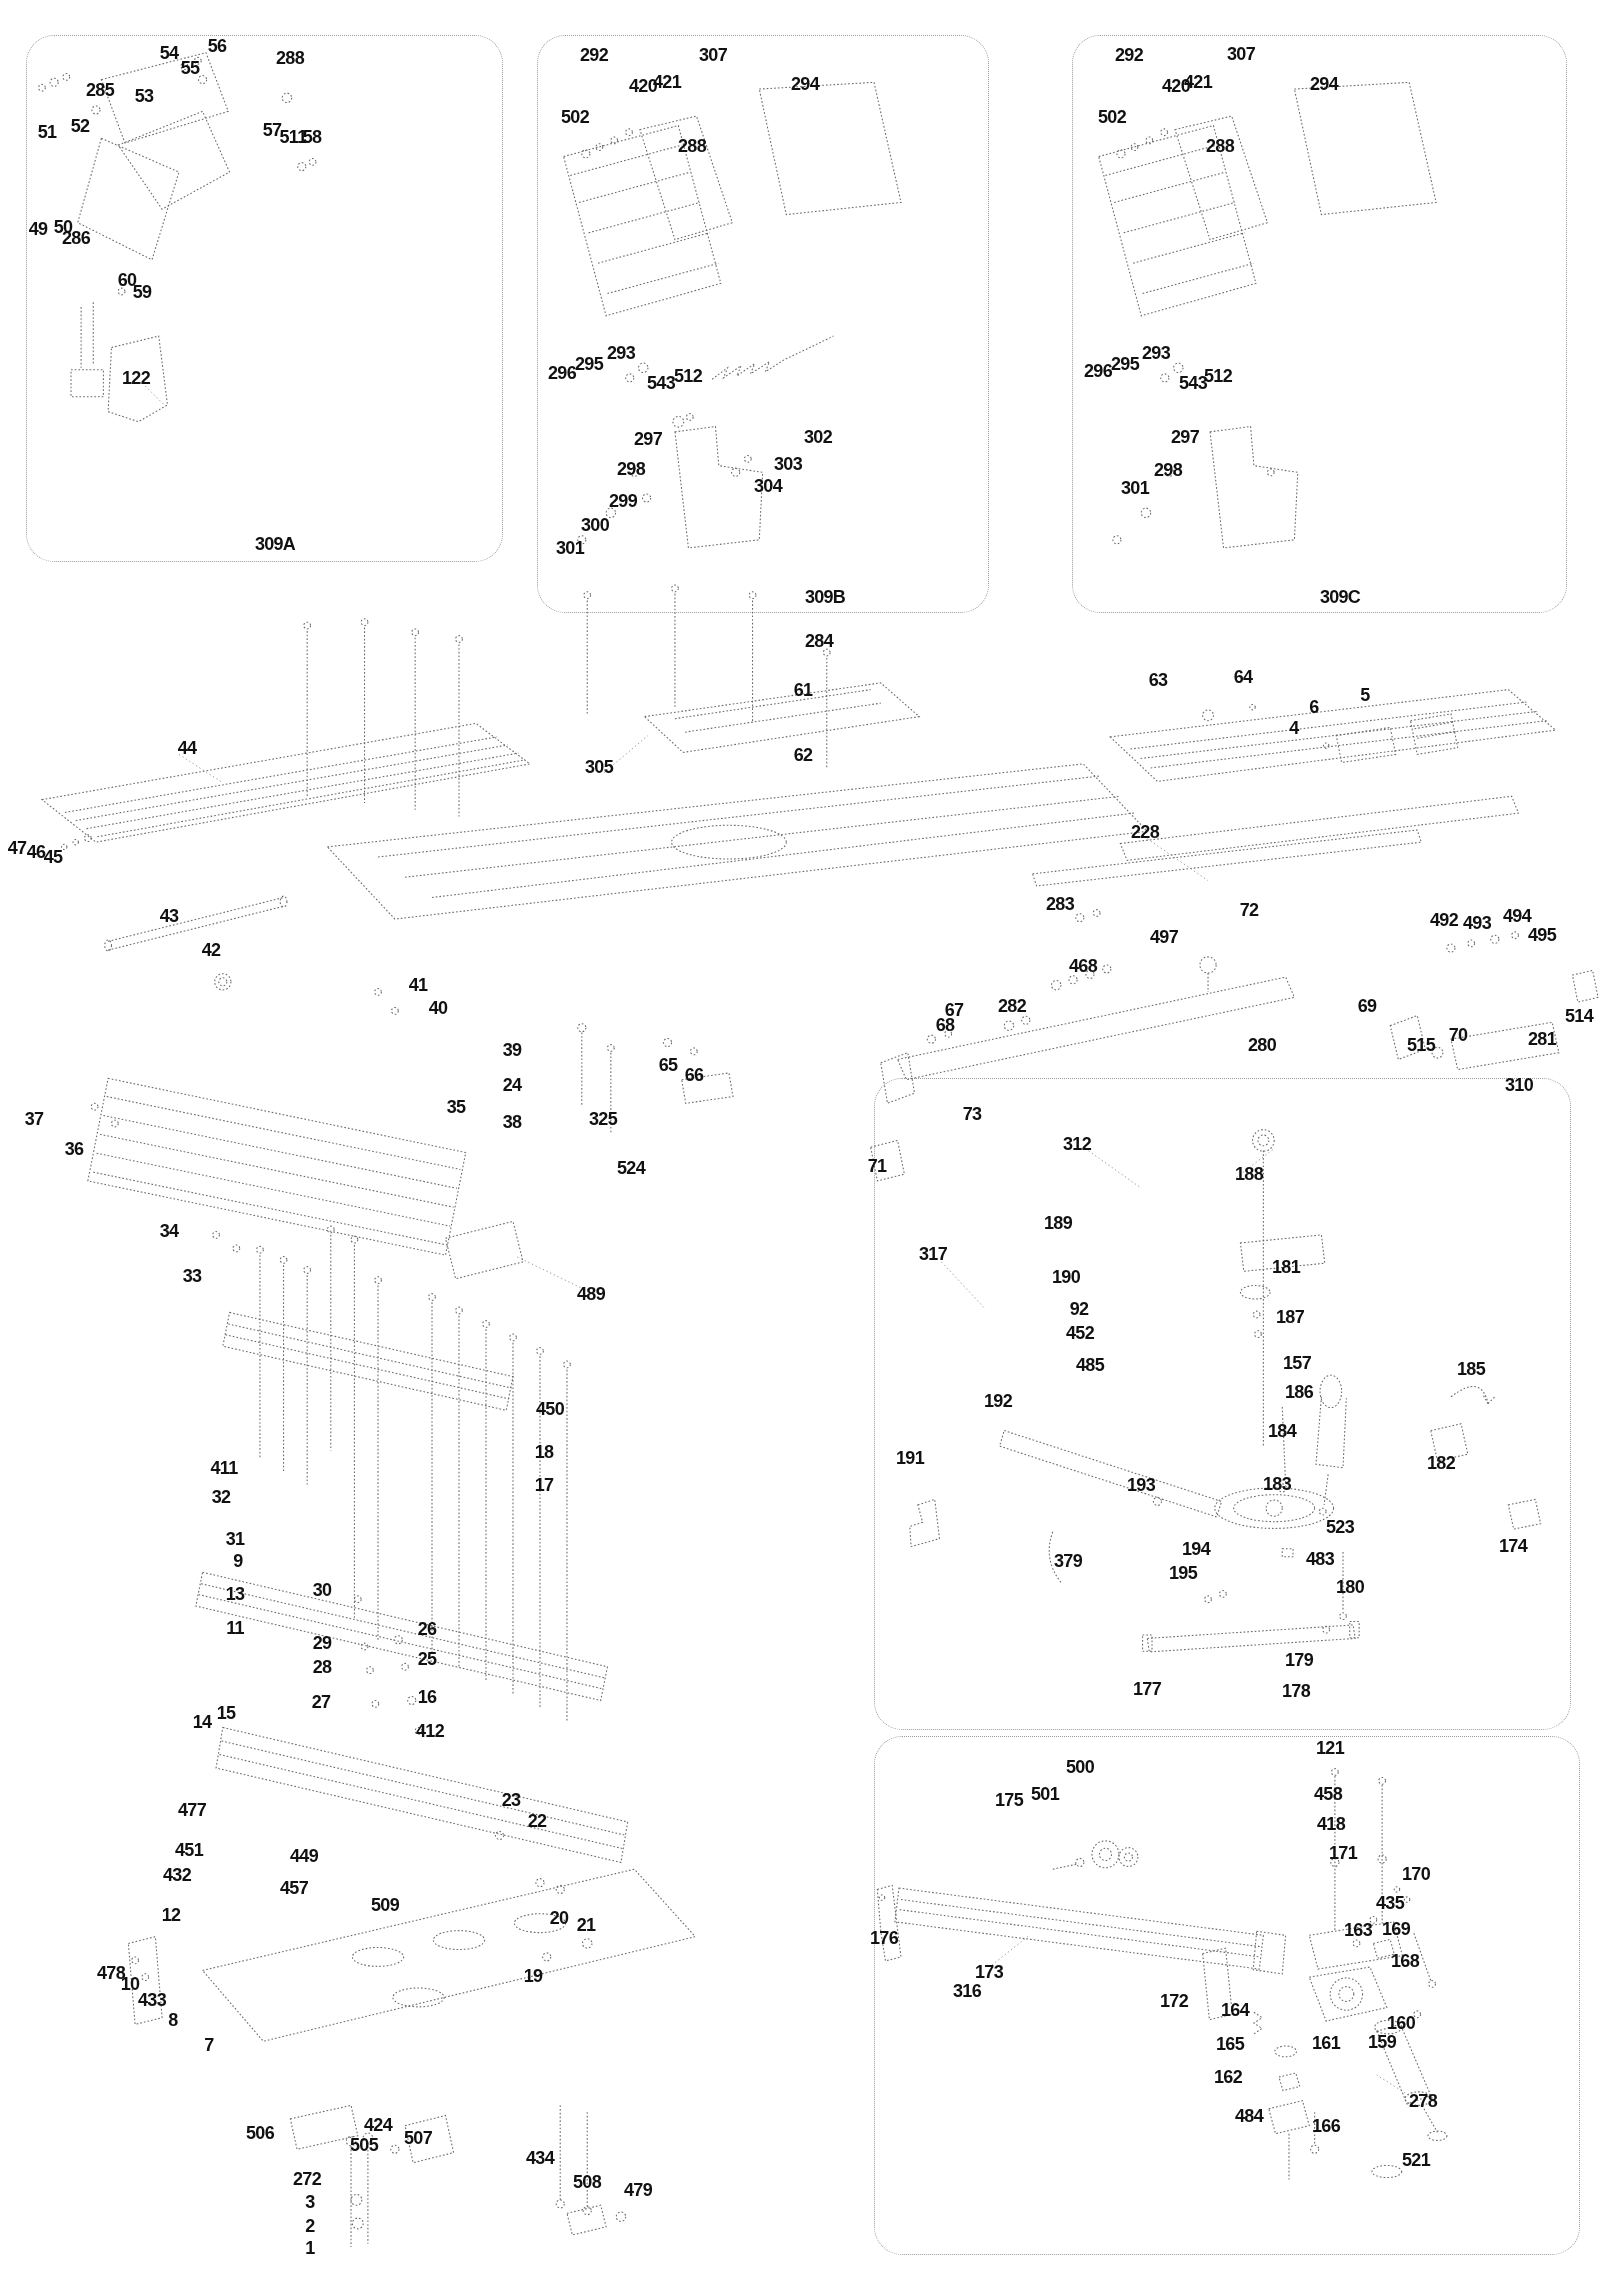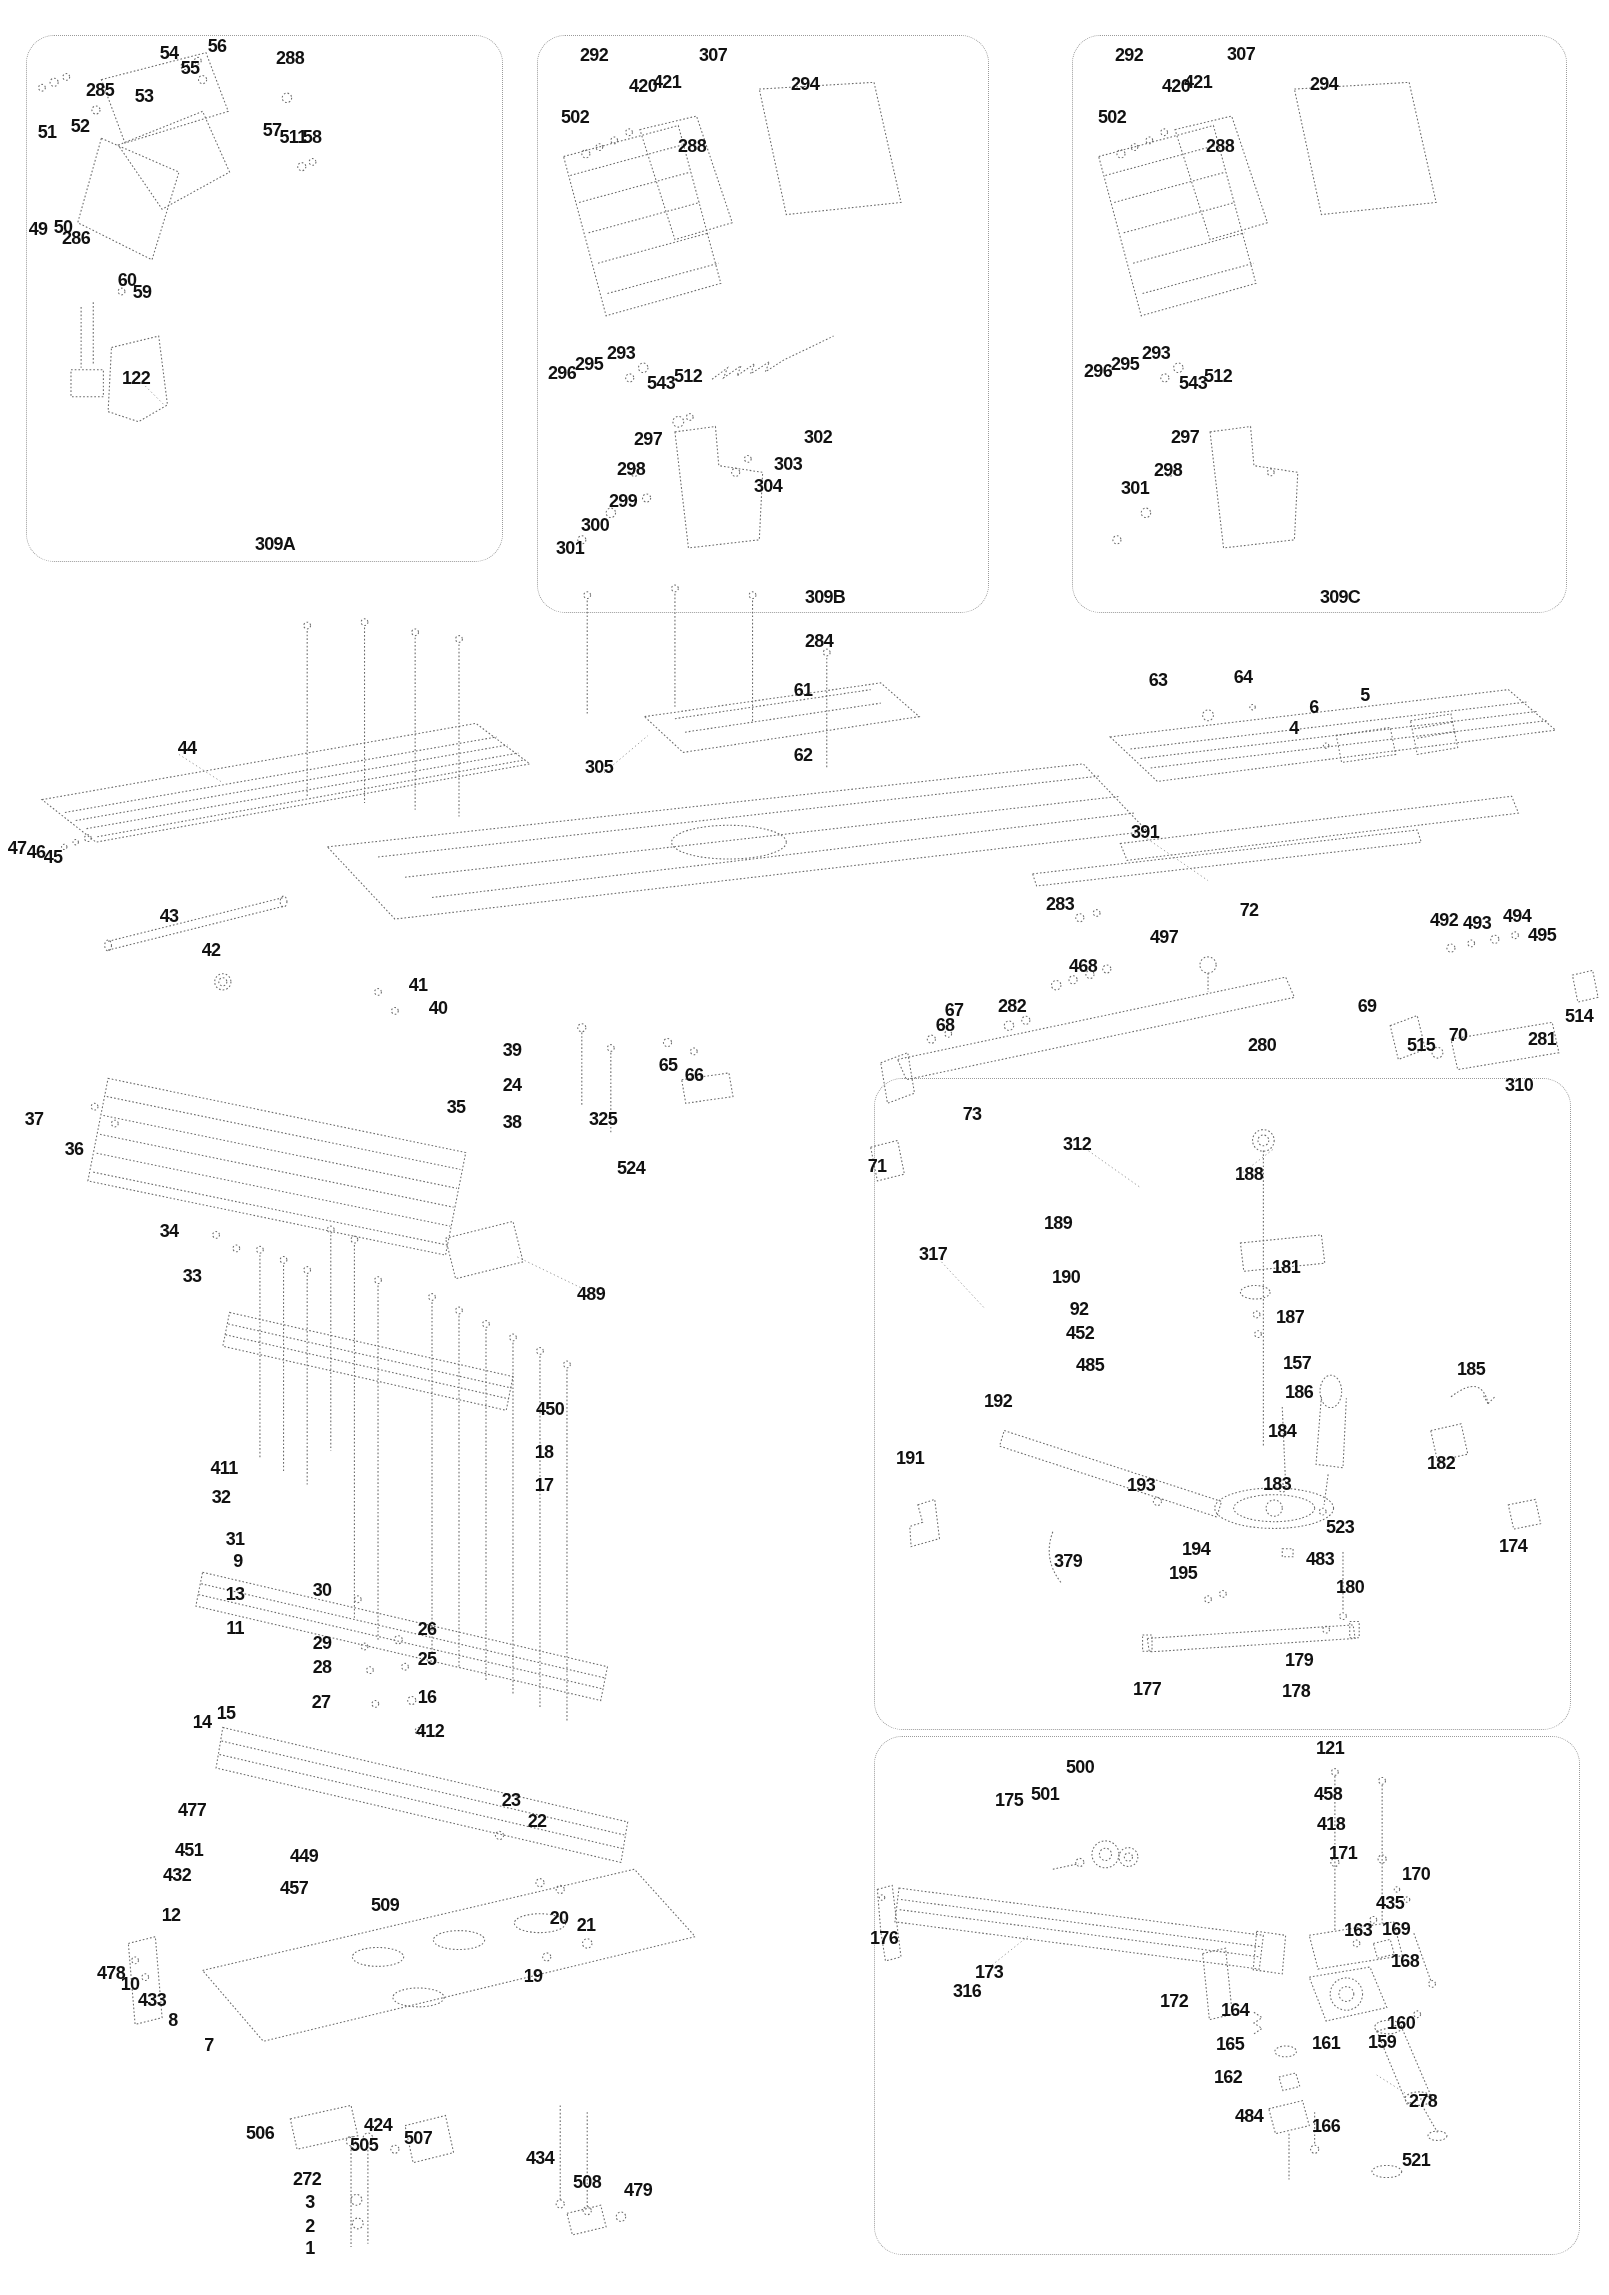--- a/index.html
+++ b/index.html
@@ -420,21 +420,21 @@
       <span class="callout" style="left: 819px; top: 641px;">284</span>
       <span class="callout" style="left: 803px; top: 690px;">61</span>
       <span class="callout" style="left: 803px; top: 755px;">62</span>
       <span class="callout" style="left: 1158px; top: 680px;">63</span>
       <span class="callout" style="left: 1243px; top: 677px;">64</span>
       <span class="callout" style="left: 1365px; top: 695px;">5</span>
       <span class="callout" style="left: 1314px; top: 707px;">6</span>
       <span class="callout" style="left: 1294px; top: 728px;">4</span>
       <span class="callout" style="left: 187px; top: 748px;">44</span>
       <span class="callout" style="left: 599px; top: 767px;">305</span>
-      <span class="callout" style="left: 1145px; top: 832px;">391</span>
+      <span class="callout" style="left: 1145px; top: 832px;">228</span>
       <span class="callout" style="left: 17px; top: 848px;">47</span>
       <span class="callout" style="left: 36px; top: 852px;">46</span>
       <span class="callout" style="left: 53px; top: 857px;">45</span>
       <span class="callout" style="left: 169px; top: 916px;">43</span>
       <span class="callout" style="left: 211px; top: 950px;">42</span>
       <span class="callout" style="left: 418px; top: 985px;">41</span>
       <span class="callout" style="left: 438px; top: 1008px;">40</span>
       <span class="callout" style="left: 1060px; top: 904px;">283</span>
       <span class="callout" style="left: 1249px; top: 910px;">72</span>
       <span class="callout" style="left: 1164px; top: 937px;">497</span>

